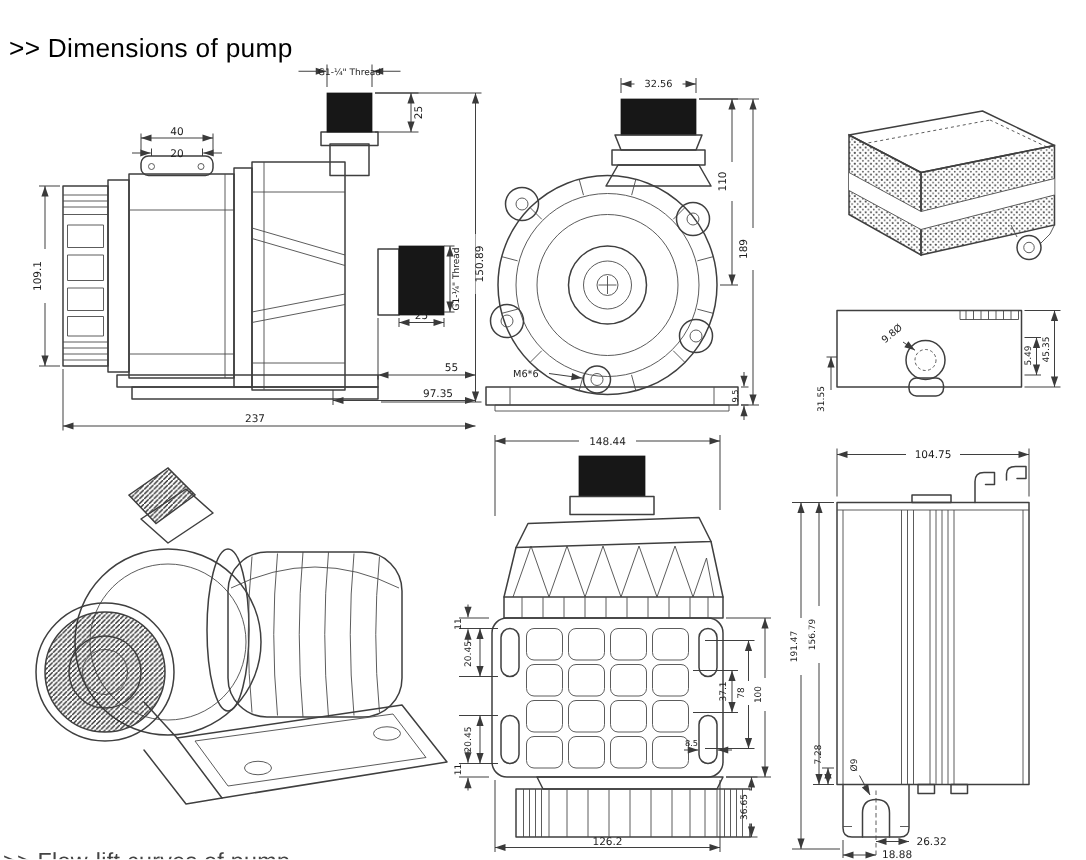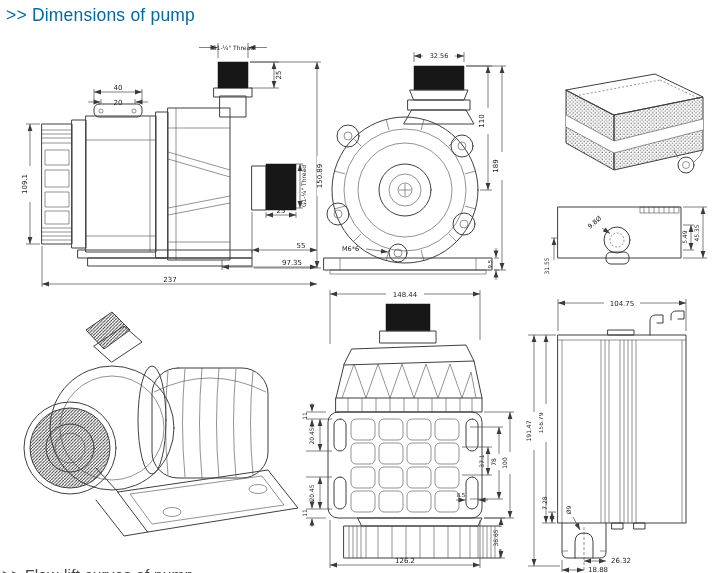--- a/index.html
+++ b/index.html
@@ -1,21 +1,21 @@
 <!DOCTYPE html>
 <html><head>
 <meta charset="utf-8">
 <style>
   html,body { margin:0; padding:0; background:#fff; }
   #page {
     position:relative; width:724px; height:573px; background:#ffffff;
     font-family:"Liberation Sans", sans-serif; overflow:hidden;
   }
   #title {
-    position:absolute; left:6px; top:5px; font-size:17.5px; color:#0369a1;
+    position:absolute; left:6px; top:22px; font-size:17.5px; color:#000000;
     letter-spacing:0.2px;
   }
   #drawing { position:absolute; left:0; top:0; }
   .ln  { fill:none; stroke:#3f3f3f; stroke-width:1; stroke-linejoin:round; stroke-linecap:round; }
   .lt  { fill:none; stroke:#4a4a4a; stroke-width:0.6; stroke-linejoin:round; }
   .dim { fill:none; stroke:#3a3a3a; stroke-width:0.65; }
   .thr { fill:#171717; stroke:#171717; stroke-width:0.5; }
   .wbg { fill:#ffffff; stroke:none; }
   text { font-family:"DejaVu Sans", sans-serif; fill:#1c1c1c; }
   .t7  { font-size:7px; }

